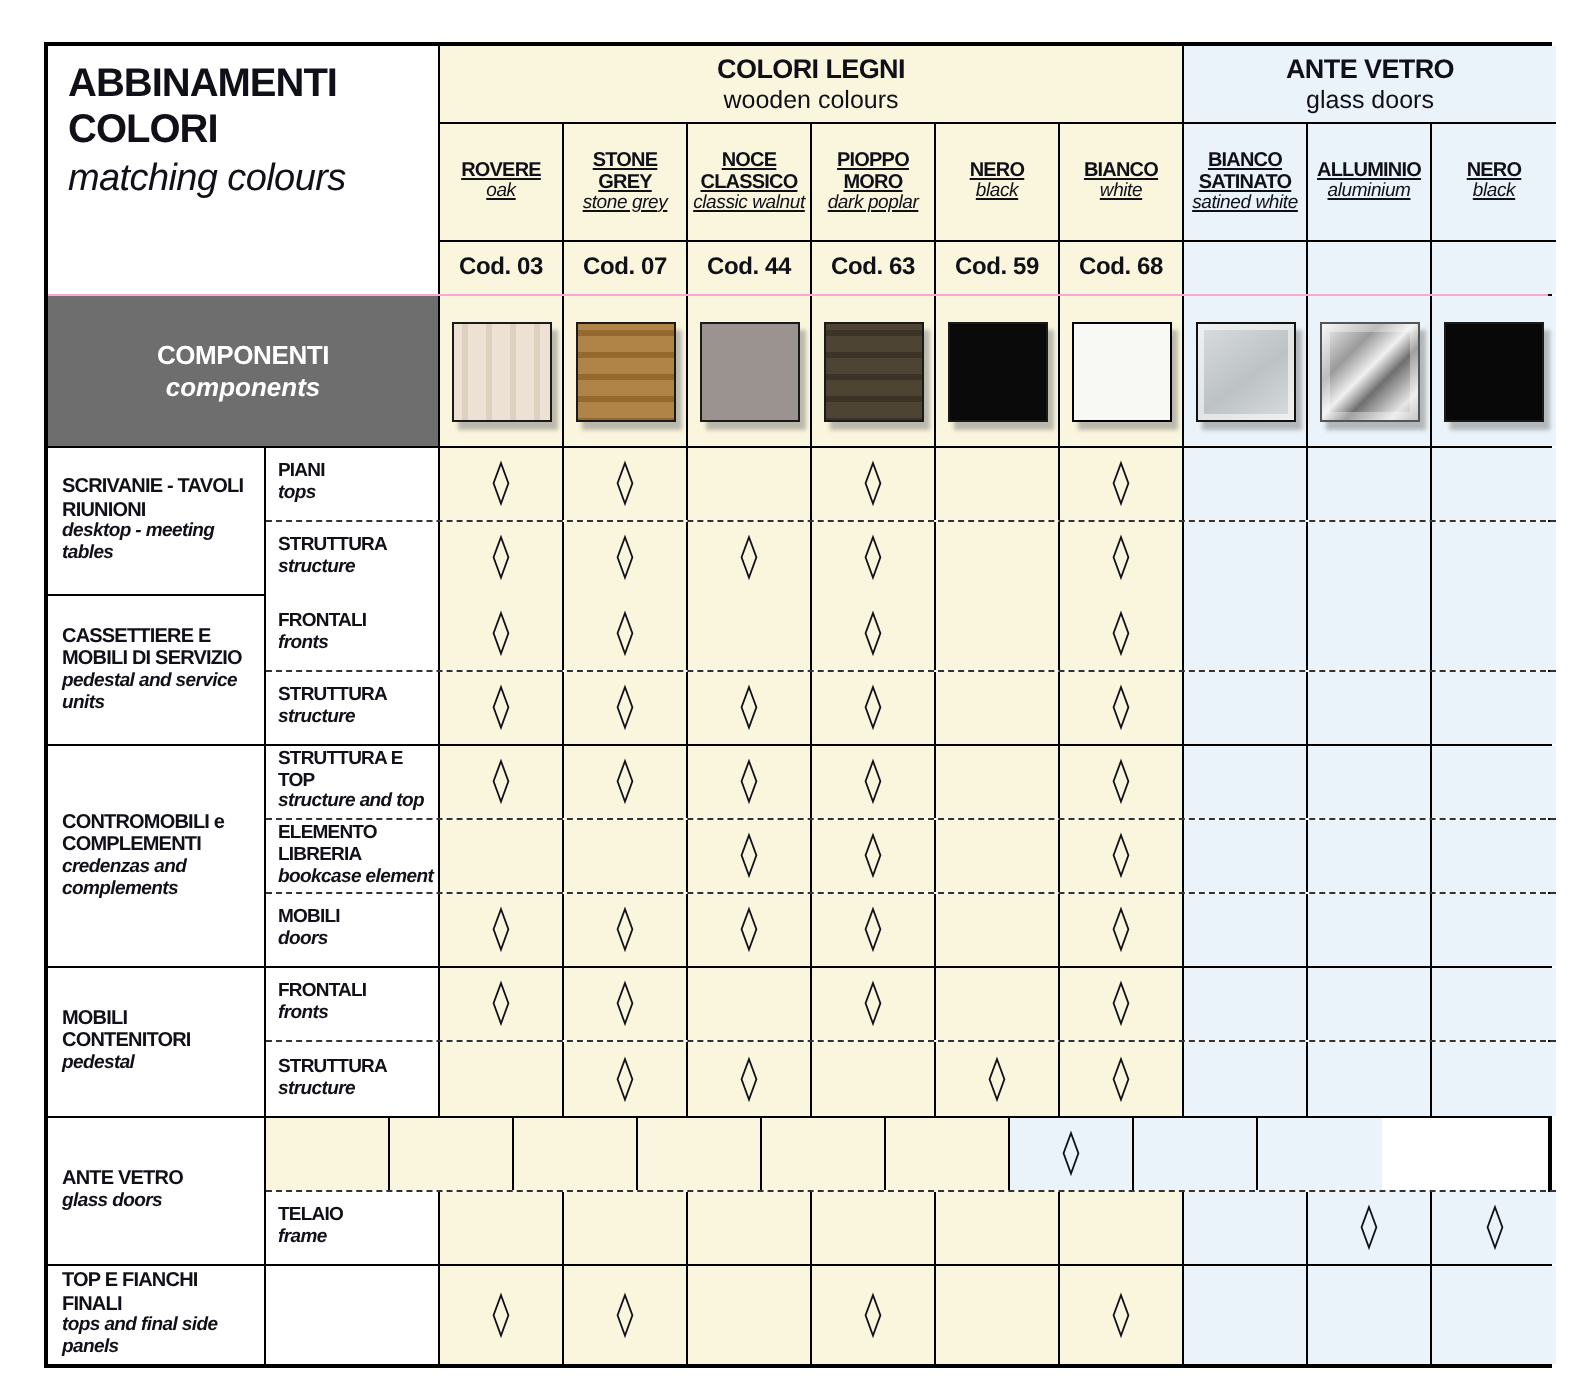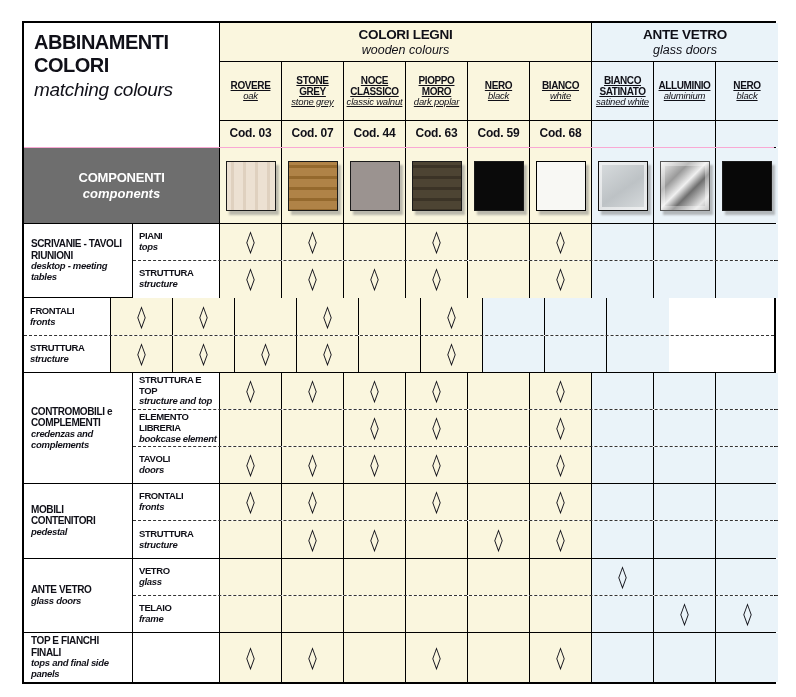--- a/index.html
+++ b/index.html
@@ -11,21 +11,21 @@
   
   .header{display:flex;height:124px;border-bottom:1px solid #f9a8d4;flex:none;}
   .title-cell{width:196px;flex:none;border-right:1px solid #000;box-sizing:border-box;
               padding:8px 0 0 10px;background:#fff;}
   .title-it{font-weight:700;font-size:20px;letter-spacing:-0.5px;}
   .title-en{font-style:italic;font-size:19px;letter-spacing:-0.3px;margin-top:2px;}
   .header-right{flex:1;display:flex;flex-direction:column;}
   .hgroups{height:38px;flex:none;display:flex;border-bottom:1px solid #000;}
   .hgroup{box-sizing:border-box;display:flex;flex-direction:column;align-items:center;justify-content:center;line-height:1.15;}
   .hgroup-it{font-weight:700;font-size:13.5px;letter-spacing:-0.3px;}
-  .hgroup-en{font-style:italic;font-size:12.5px;}
+  .hgroup-en{font-size:12.5px;}
   .hnames{height:58px;flex:none;display:flex;border-bottom:1px solid #000;text-decoration:underline;}
   .hcods{height:26px;flex:none;display:flex;}
   .hcell{width:62px;flex:none;box-sizing:border-box;border-right:1px solid #000;
          display:flex;flex-direction:column;align-items:center;justify-content:center;
          text-align:center;line-height:1.1;padding:1px;}
   .hcell:last-child,.mcell:last-child{border-right:none;}
   .hname-it{font-weight:700;font-size:10px;letter-spacing:-0.4px;}
   .hname-en{font-style:italic;font-size:9.5px;letter-spacing:-0.2px;}
   .hcod{font-weight:700;font-size:12px;letter-spacing:-0.2px;}
 
@@ -253,20 +253,24 @@
               <div class="mcell bg-cream">
                 <div class="mark">◊</div>
               </div>
               <div class="mcell bg-blue"></div>
               <div class="mcell bg-blue"></div>
               <div class="mcell bg-blue"></div>
             </div>
           </div>
         </div>
         <div class="group" style="flex: 2 1 0%;">
+          <div class="group-label">
+            <div class="glabel-it">CASSETTIERE E MOBILI DI SERVIZIO</div>
+            <div class="glabel-en">pedestal and service units</div>
+          </div>
           <div class="grows">
             <div class="brow">
               <div class="sub-label">
                 <div class="slabel-it">FRONTALI</div>
                 <div class="slabel-en">fronts</div>
               </div>
               <div class="mcell bg-cream">
                 <div class="mark">◊</div>
               </div>
               <div class="mcell bg-cream">
@@ -358,21 +362,21 @@
               <div class="mcell bg-cream"></div>
               <div class="mcell bg-cream">
                 <div class="mark">◊</div>
               </div>
               <div class="mcell bg-blue"></div>
               <div class="mcell bg-blue"></div>
               <div class="mcell bg-blue"></div>
             </div>
             <div class="brow">
               <div class="sub-label">
-                <div class="slabel-it">TAVOLI</div>
+                <div class="slabel-it">MOBILI</div>
                 <div class="slabel-en">doors</div>
               </div>
               <div class="mcell bg-cream">
                 <div class="mark">◊</div>
               </div>
               <div class="mcell bg-cream">
                 <div class="mark">◊</div>
               </div>
               <div class="mcell bg-cream">
                 <div class="mark">◊</div>
@@ -444,24 +448,20 @@
             </div>
           </div>
         </div>
         <div class="group" style="flex: 2 1 0%;">
           <div class="group-label">
             <div class="glabel-it">ANTE VETRO</div>
             <div class="glabel-en">glass doors</div>
           </div>
           <div class="grows">
             <div class="brow">
-              <div class="sub-label">
-                <div class="slabel-it">VETRO</div>
-                <div class="slabel-en">glass</div>
-              </div>
               <div class="mcell bg-cream"></div>
               <div class="mcell bg-cream"></div>
               <div class="mcell bg-cream"></div>
               <div class="mcell bg-cream"></div>
               <div class="mcell bg-cream"></div>
               <div class="mcell bg-cream"></div>
               <div class="mcell bg-blue">
                 <div class="mark">◊</div>
               </div>
               <div class="mcell bg-blue"></div>

